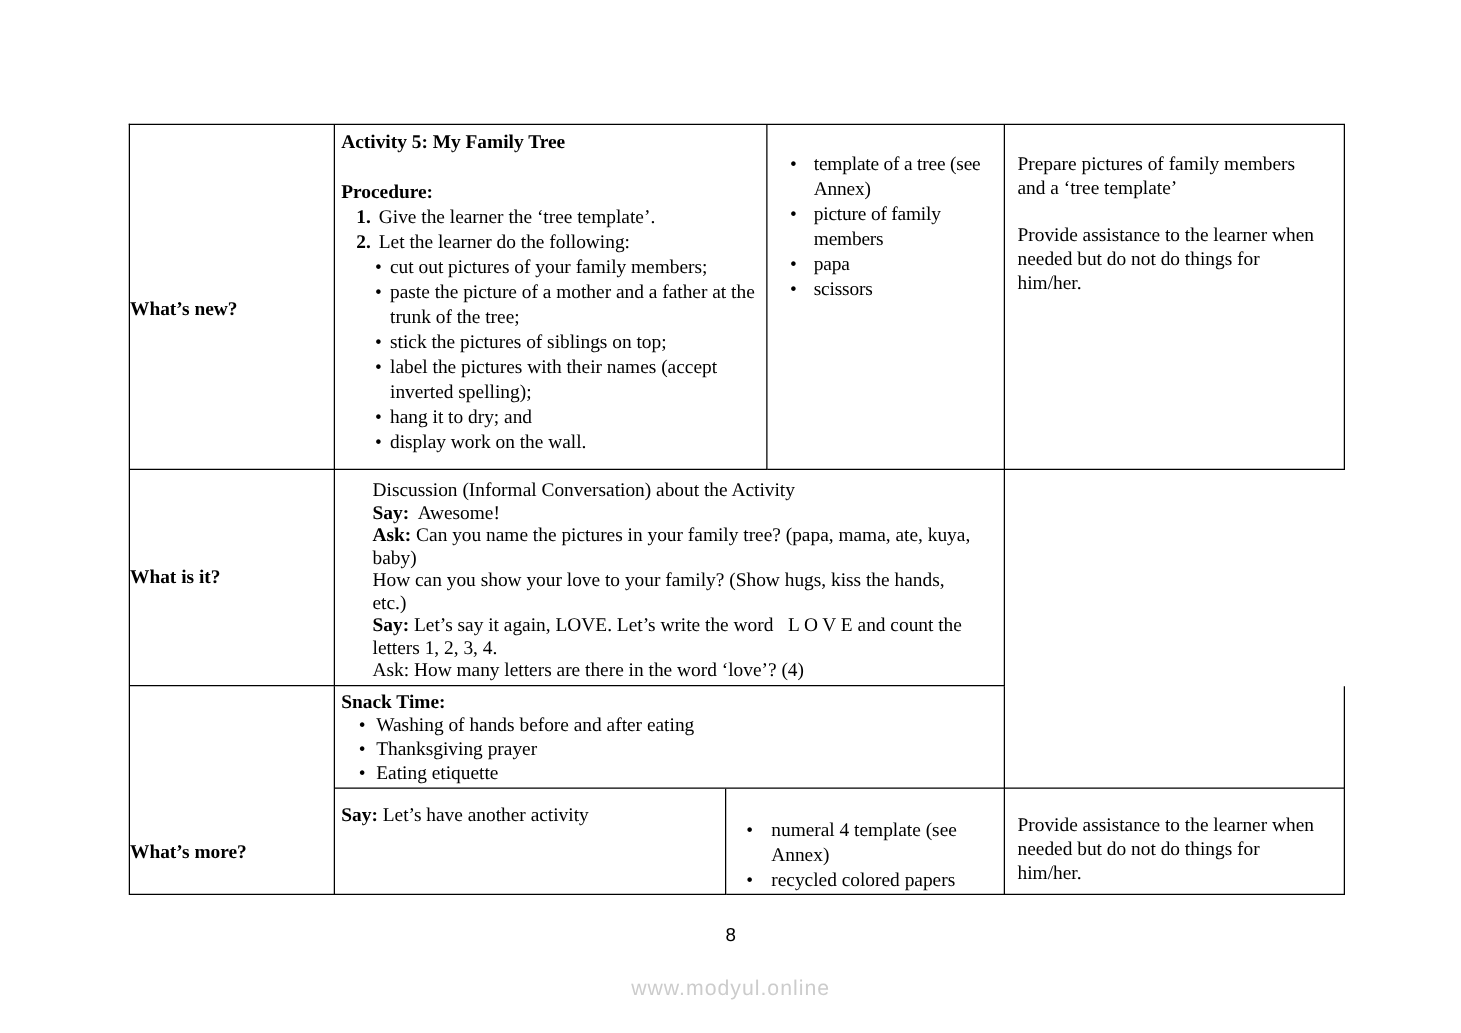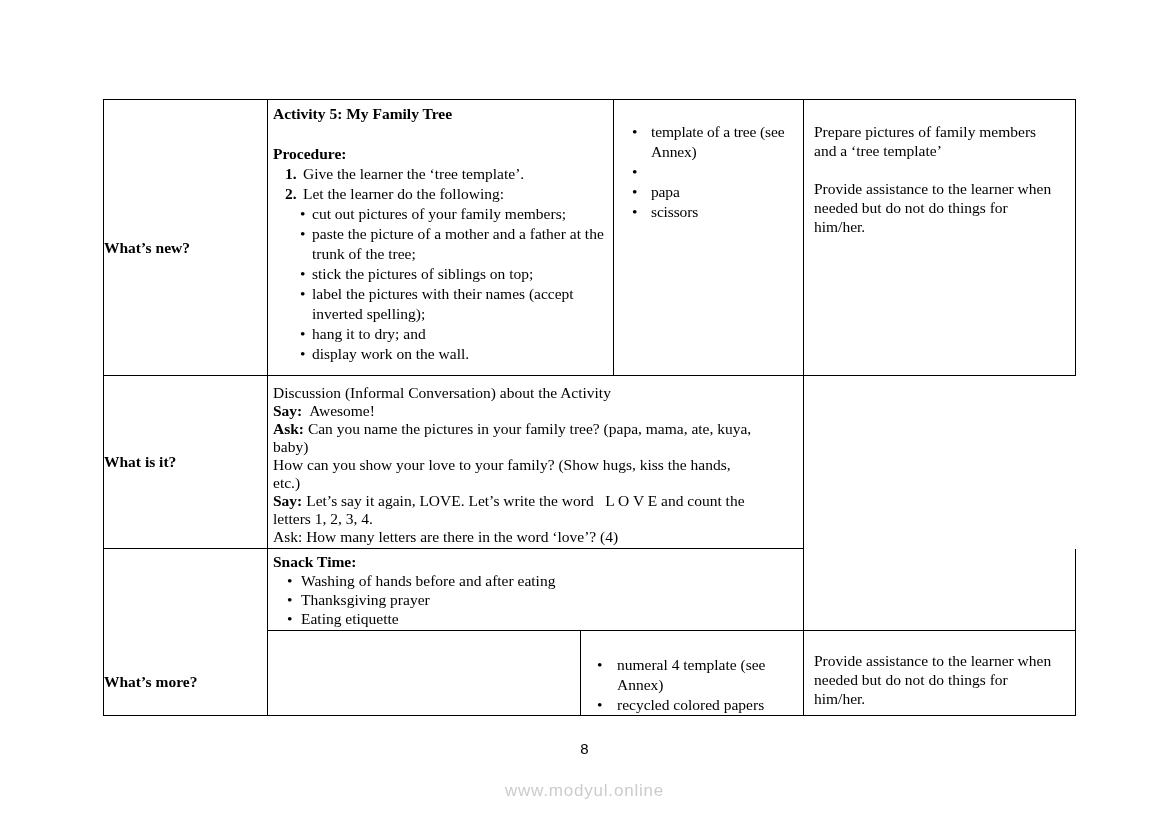--- a/index.html
+++ b/index.html
@@ -38,21 +38,21 @@
   .mitem .dot{flex:0 0 19px;margin-left:18px;}
 
   
   .notes{padding:22px 20px 0 10px;font-size:15.5px;line-height:19px;}
   .notes .para{white-space:pre-wrap;}
   .notes .gap{margin-top:19px;}
   .pt20{padding-top:20px;}
 
   
   .disc{padding:8px 8px 0 5px;font-size:15.5px;line-height:18px;}
-  .ln2{min-height:18px;white-space:pre-wrap;}
+  .ln2{min-height:18px;white-space:pre-wrap;margin-left:25px;}
   .ln2 b{font-weight:bold;}
 
   
   .r3right{display:flex;flex-direction:column;width:808px;}
   .subrow{display:flex;}
   .snack{padding:3px 8px 0 5px;font-size:15.5px;line-height:19px;}
   .snack .ln{min-height:19px;}
   .sitem{display:flex;line-height:19px;}
   .sitem .dot{flex:0 0 14px;margin-left:14px;}
   .act6{padding:12px 8px 0 5px;font-size:15.5px;line-height:20px;}
@@ -112,20 +112,21 @@
             <span>display work on the wall.</span>
           </div>
       </div>
       <div class="cell c3 mats" style="height:276px;">
         <div class="mitem">
             <span class="dot">•</span>
             <span>template of a tree (see Annex)</span>
           </div>
         <div class="mitem">
             <span class="dot">•</span>
+            <span>picture of family members</span>
           </div>
         <div class="mitem">
             <span class="dot">•</span>
             <span>papa</span>
           </div>
         <div class="mitem">
             <span class="dot">•</span>
             <span>scissors</span>
           </div>
       </div>
@@ -170,20 +171,21 @@
               </div>
             <div class="sitem">
                 <span class="dot">•</span>
                 <span>Eating etiquette</span>
               </div>
           </div>
           <div class="cell c4" style="height:82px;"></div>
         </div>
         <div class="subrow" style="height:85px;">
           <div class="cell c2b act6" style="height:85px;">
+            <div class="ln"><b>Say:</b><span> Let’s have another activity</span></div>
           </div>
           <div class="cell c3b mats2" style="height:85px;">
             <div class="m2item">
                 <span class="dot">•</span>
                 <span>numeral 4 template (see Annex)</span>
               </div>
             <div class="m2item">
                 <span class="dot">•</span>
                 <span>recycled colored papers</span>
               </div>

